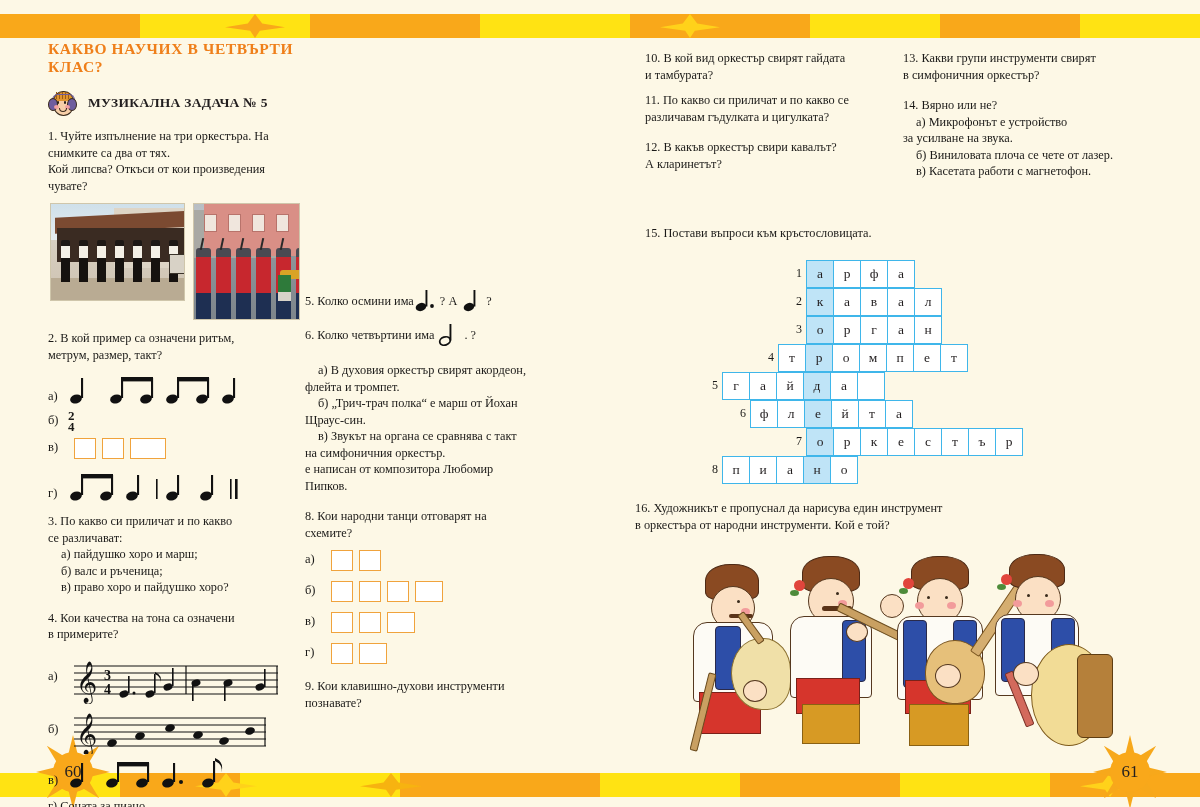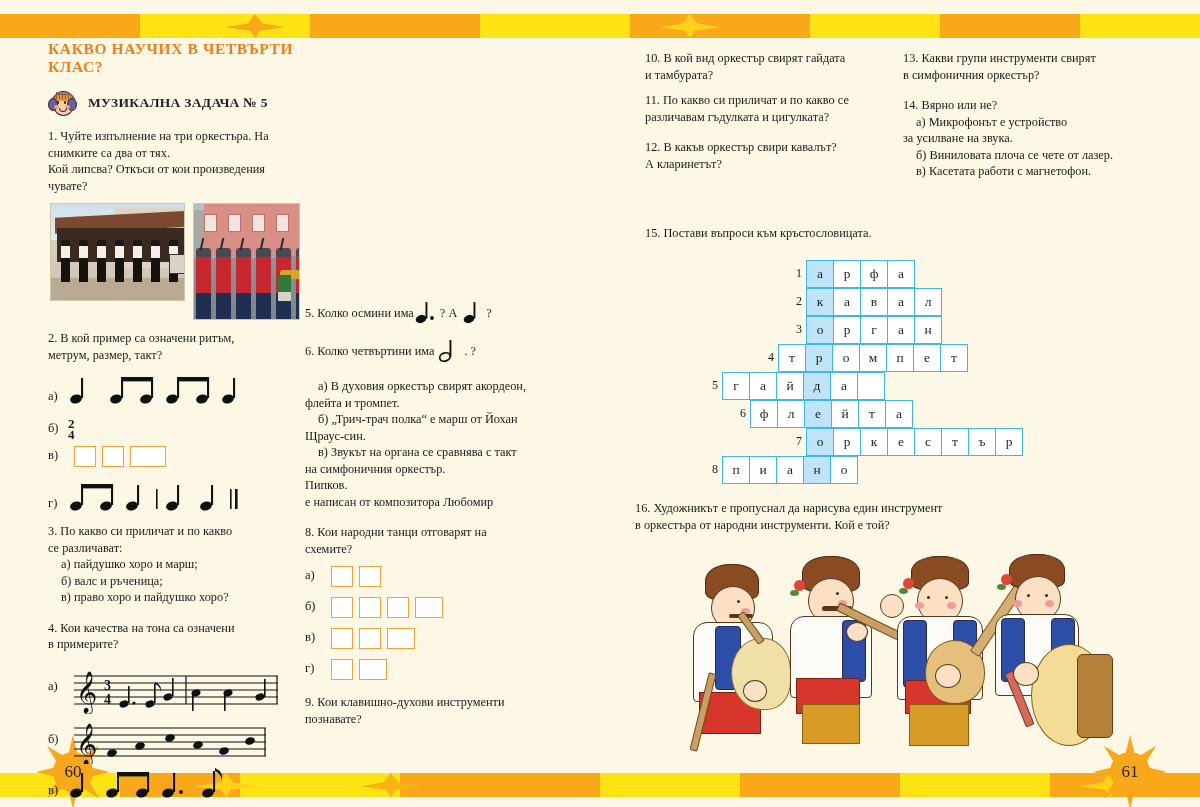--- a/index.html
+++ b/index.html
@@ -89,21 +89,21 @@
   
   .p2sky{position:absolute;inset:0;background:linear-gradient(#b8bec4 0%,#c9ced2 45%,#8e9499 45%,#7d858b 100%);}
   .p2bldgR{position:absolute;right:0;top:0;width:95px;height:52px;background:#d98f86;}
   .p2win{position:absolute;width:11px;height:16px;background:#f0e6dd;border:1px solid #b8736b;}
   .p2bldgL{position:absolute;left:0;top:6px;width:95px;height:48px;background:#a9a9a4;}
   .sold{position:absolute;bottom:0;width:15px;}
   .sold .shako{height:9px;background:#4a4a52;border-radius:3px 3px 0 0;}
   .sold .plume{position:absolute;top:-10px;left:5px;width:2px;height:12px;background:#2a2a2a;transform:rotate(12deg);}
   .sold .coat{height:36px;background:#c7272e;}
   .sold .trou{height:26px;background:#1e2f52;}
-  .nrow{display:flex;align-items:flex-end;gap:0;margin:12px 0 4px 0;}
+  .nrow{display:flex;align-items:flex-end;gap:0;margin:0 0 4px 0;}
   .letlbl{font-family:"Liberation Serif",serif;font-size:12.5px;width:20px;flex:0 0 20px;padding-bottom:2px;}
   svg.mus{display:block;}
 
   
   .boxrow{display:flex;align-items:center;gap:6px;margin:0 0 10px 0;}
   .abox{border:1.4px solid #f0a33c;background:#ffffff;height:19px;}
   .w1{width:20px;} .w2{width:26px;} .w3{width:34px;}
 
   
   .cw{position:relative;margin:18px 0 0 0;}
@@ -516,22 +516,22 @@
       <span style="font-size:12.3px;">. ?</span>
     </div>
 
     <div class="q">
       <span class="sub">а) В духовия оркестър свирят акордеон,</span>
       <span class="cont">флейта и тромпет.</span>
       <span class="sub">б) „Трич-трач полка“ е марш от Йохан</span>
       <span class="cont">Щраус-син.</span>
       <span class="sub">в) Звукът на органа се сравнява с такт</span>
       <span class="cont">на симфоничния оркестър.</span>
+      <span class="cont">е написан от композитора Любомир</span>
       <span class="cont">Пипков.</span>
-      <span class="cont">е написан от композитора Любомир</span>
     </div>
 
     <div class="q" style="margin-top:14px;">
       <span class="cont">8. Кои народни танци отговарят на</span>
       <span class="cont">схемите?</span>
     </div>
 
     <div class="boxrow" style="margin-top:6px;">
       <span class="letlbl">а)</span>
       <div class="abox w1"></div>

